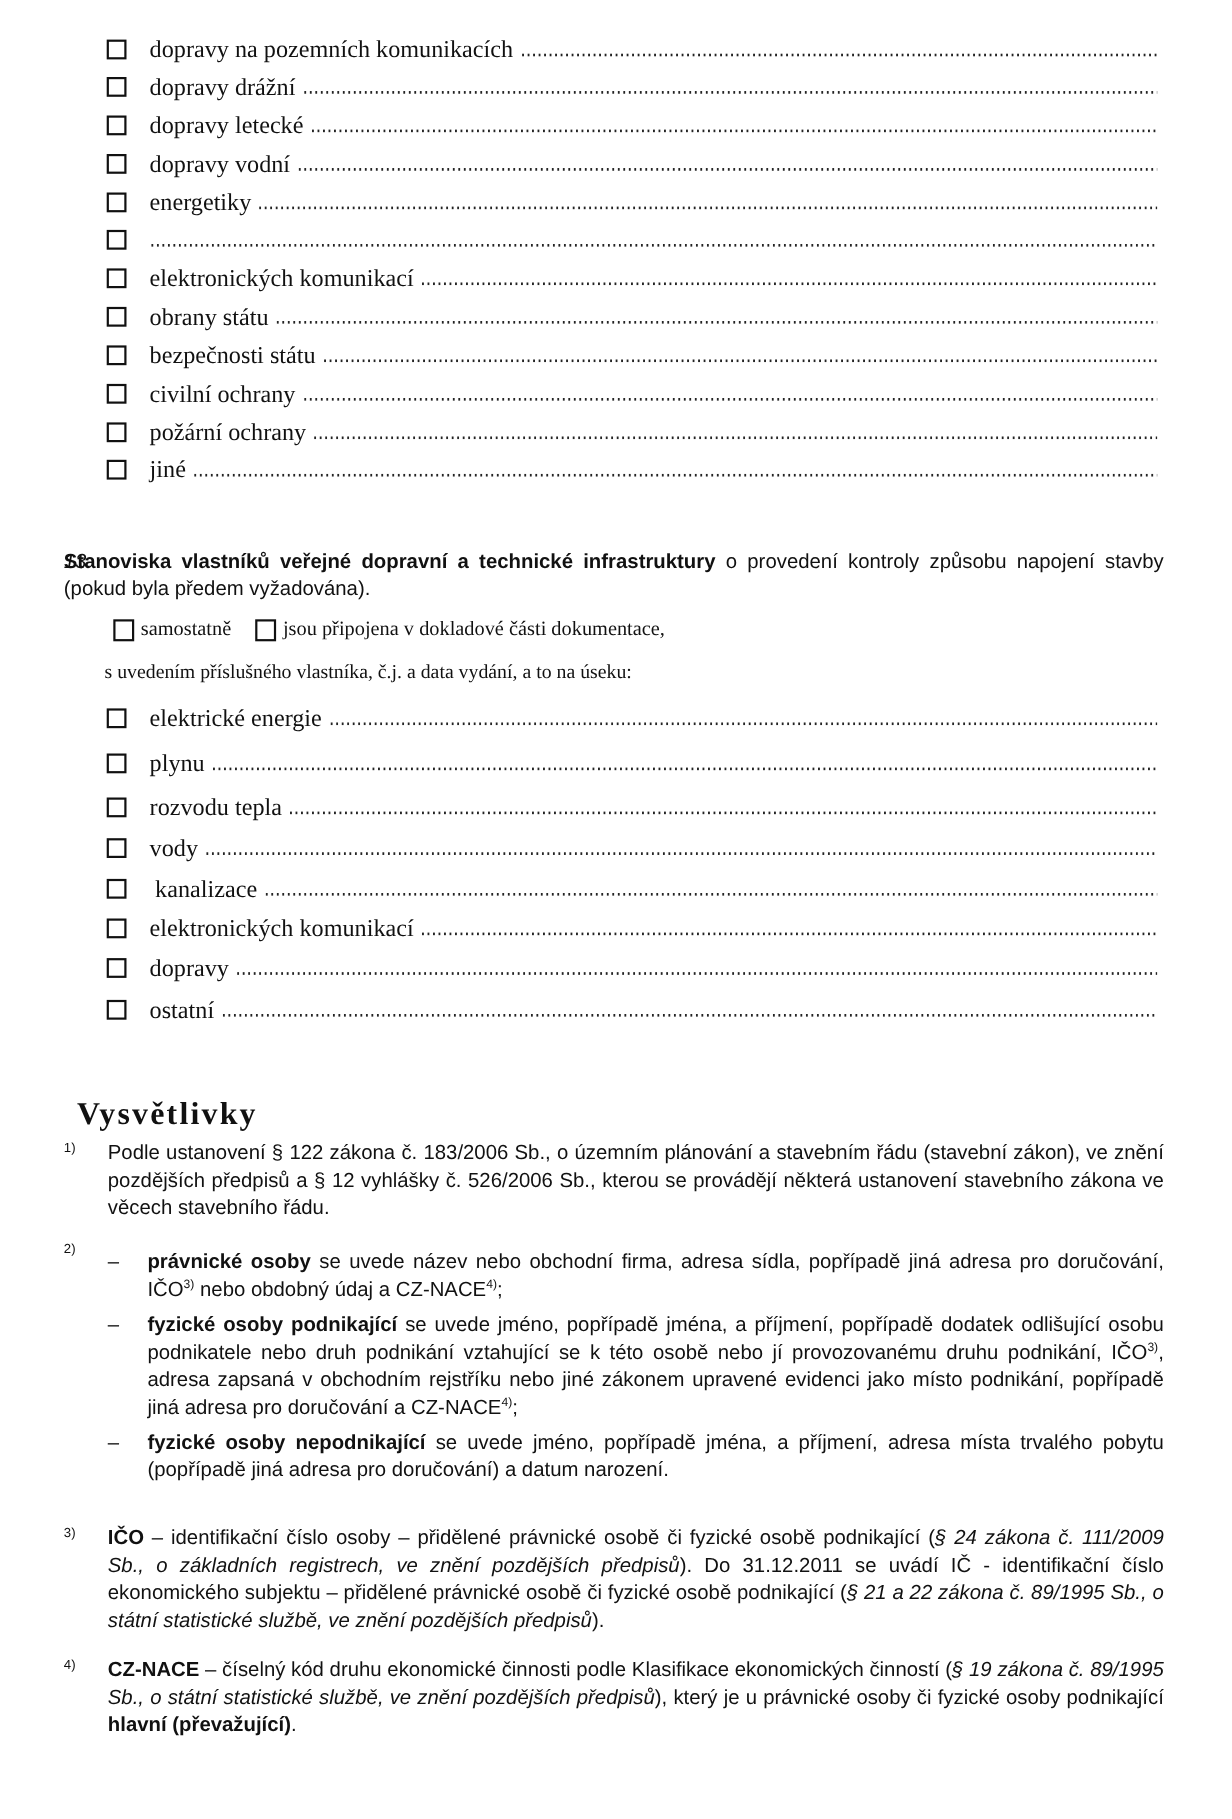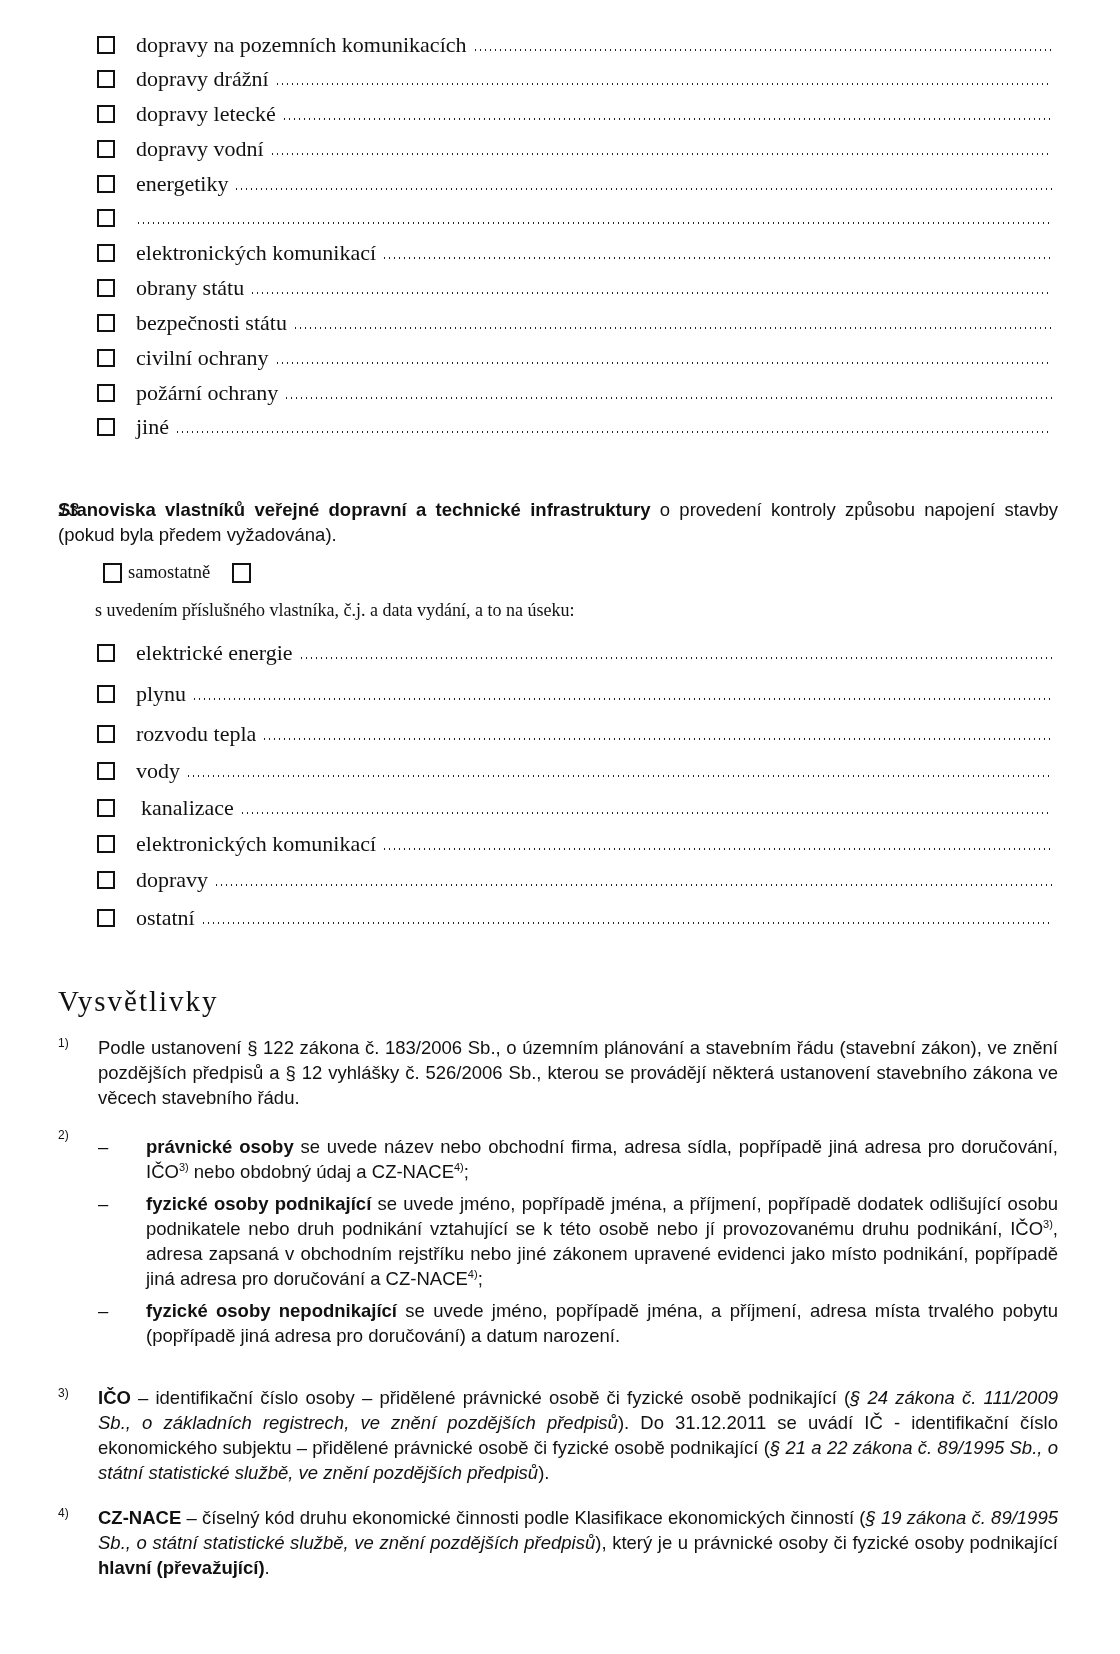--- a/index.html
+++ b/index.html
@@ -30,33 +30,33 @@
   .inline-cb-row {
     position: absolute; left: 103px; top: 562px; display: flex; align-items: center;
     font-family: Liberation Serif, serif; font-size: 18.5px; justify-content: space-between;
   }
   .inline-cb-row .cb { margin-right: 6px; width: 19px; height: 20px; }
   .inline-cb-row .gap { width: 22px; }
   .with-line {
     position: absolute; left: 95px; top: 600px; font-size: 18px;
   }
   h2.title {
-    position: absolute; left: 58px; top: 985px; margin: 0;
-    font-size: 29px; font-weight: normal; letter-spacing: 2px;
+    position: absolute; left: 58px; top: 985px; margin: 12px;
+    font-size: 29px; font-weight: bold; letter-spacing: 2px;
   }
   .note {
     position: absolute; left: 58px; width: 1000px;
     font-family: "Liberation Sans Narrow", "Liberation Sans", sans-serif;
     font-size: 18.5px; line-height: 25px;
   }
   .note .mark { position: absolute; left: 0; top: -4px; font-size: 12px; }
   .note .txt { margin-left: 40px; text-align: justify; }
   .note .dash-item { position: relative; margin-left: 40px; margin-top: 7px; }
   .note .dash-item .dash { position: absolute; left: 0; top: 0; }
-  .note .dash-item .dtxt { margin-left: 48px; text-align: justify; }
+  .note .dash-item .dtxt { margin-left: 36px; text-align: justify; }
   .note sup { font-size: 11px; vertical-align: 7px; line-height: 0; }
   b { font-weight: bold; }
   i { font-style: italic; }
 </style>
 </head>
 <body>
 
 <div>
   <div class="cb-row" style="top:32px">
       <span class="cb"></span>
@@ -122,20 +122,21 @@
 <div class="sec13" style="top:497px">
   <span class="num">13.</span>
   <div class="body"><b>Stanoviska vlastníků veřejné dopravní a technické infrastruktury</b><span> o provedení kontroly způsobu napojení stavby (pokud byla předem vyžadována).</span></div>
 </div>
 
 <div class="inline-cb-row">
   <span class="cb"></span>
   <span>samostatně</span>
   <span class="gap"></span>
   <span class="cb"></span>
+  <span>jsou připojena v dokladové části dokumentace,</span>
 </div>
 
 <div class="with-line">s uvedením příslušného vlastníka, č.j. a data vydání, a to na úseku:</div>
 
 <div>
   <div class="cb-row" style="top:640px">
       <span class="cb"></span>
       <span class="cb-label">elektrické energie</span>
       <span class="leader"></span>
     </div>

